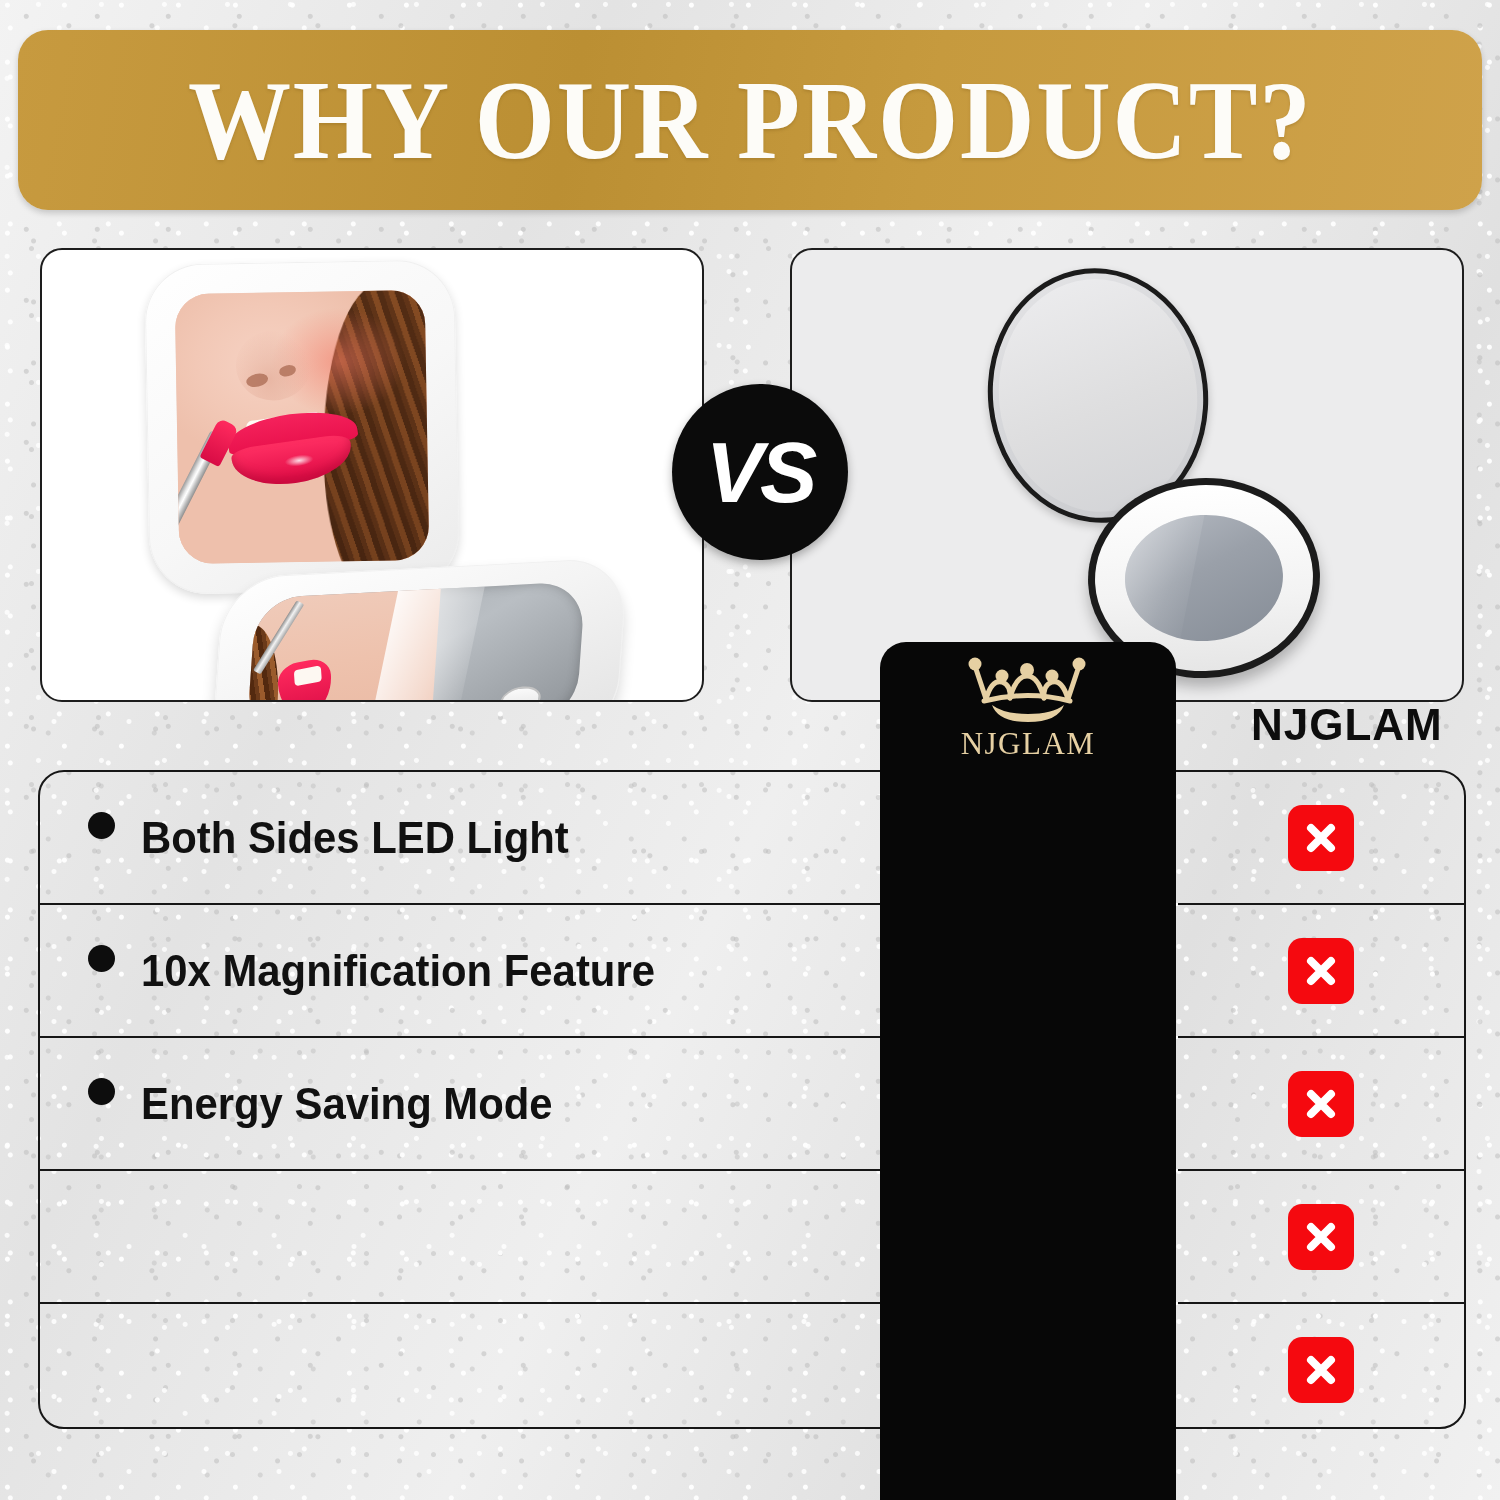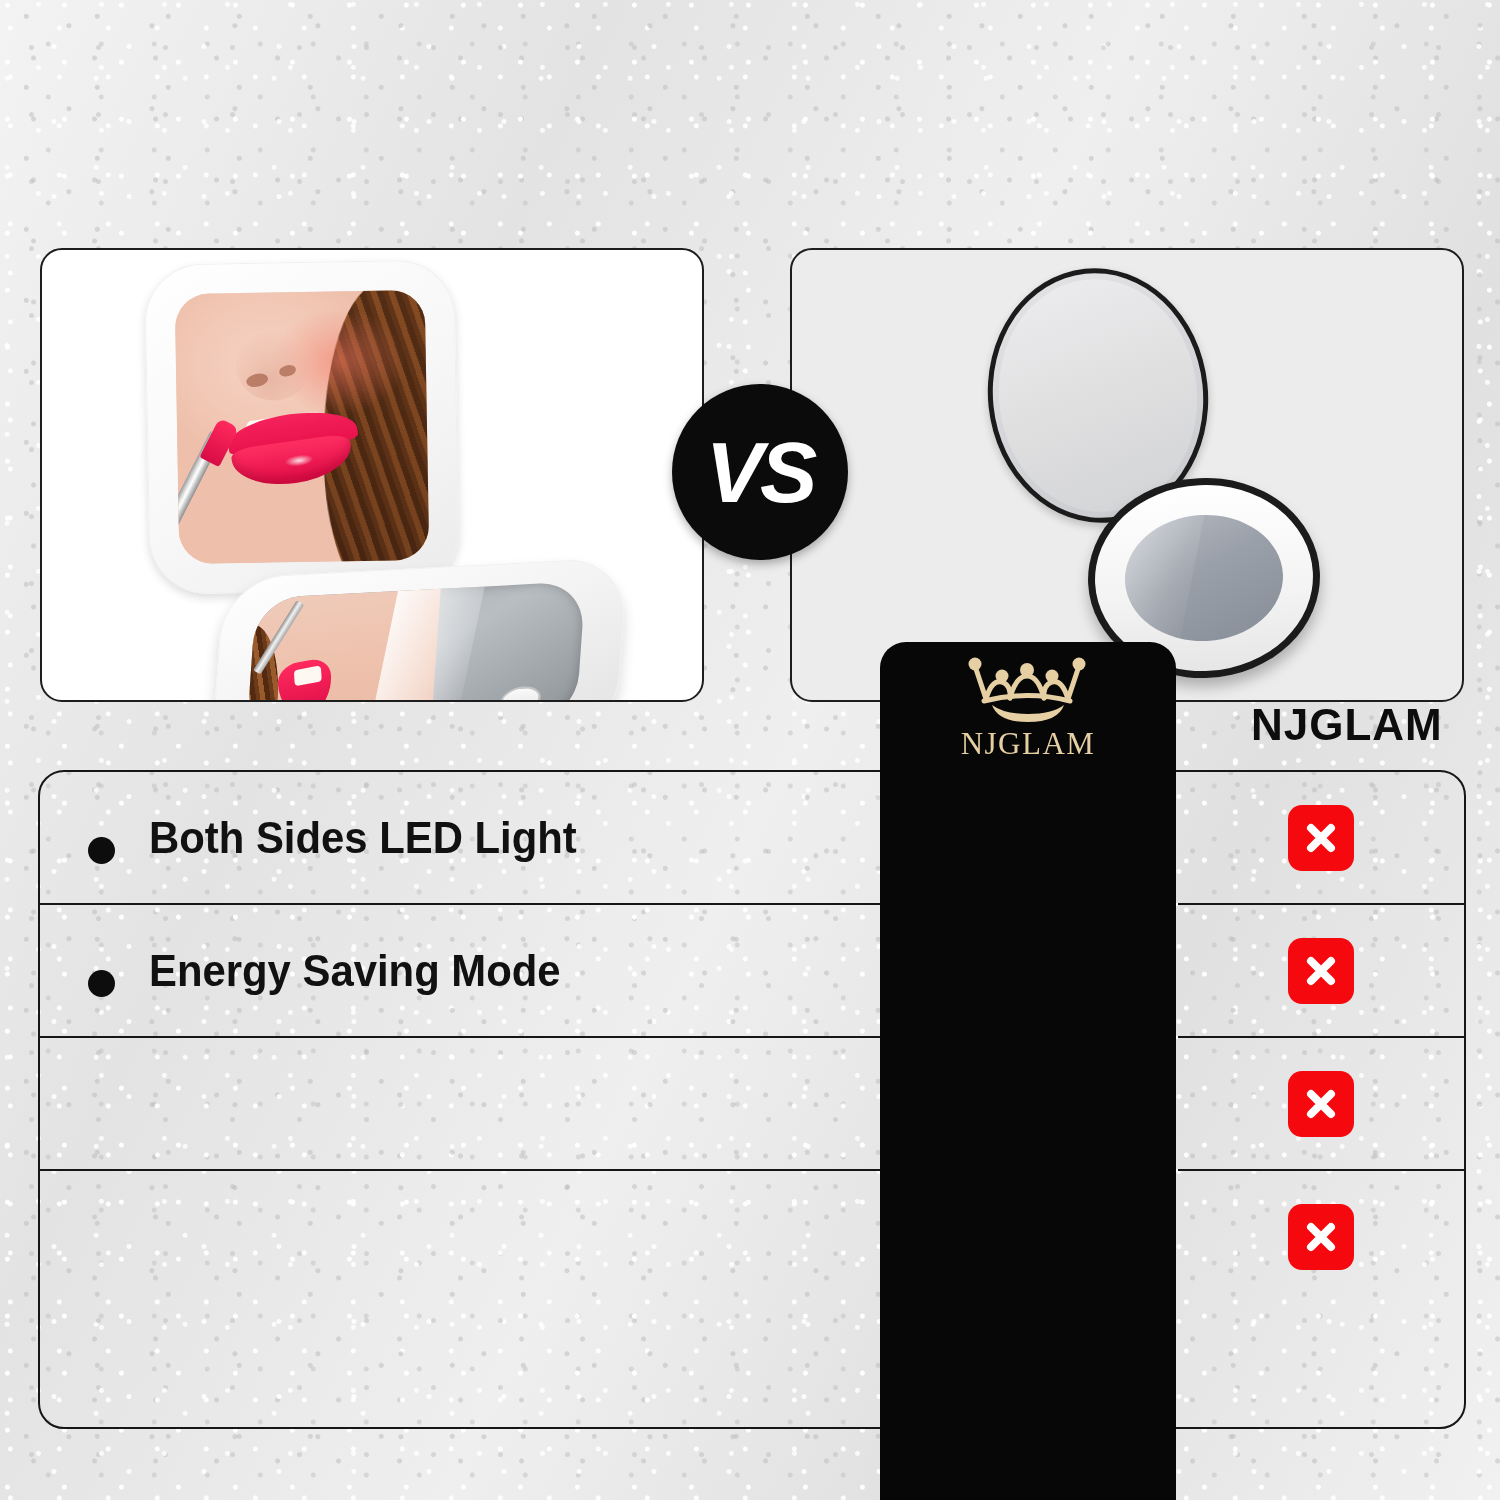--- a/index.html
+++ b/index.html
@@ -268,21 +268,21 @@
     border:2px solid #161616;border-radius:26px;
     z-index:3;
   }
   .trow{
     position:relative;height:131px;
     display:flex;align-items:center;
     border-bottom:2px solid #161616;
   }
   .trow:last-child{border-bottom:none;}
   .feat{
-    display:flex;align-items:flex-end;gap:34px;
+    display:flex;align-items:flex-start;gap:26px;
     padding-left:48px;width:800px;box-sizing:border-box;
   }
   .bullet{
     width:27px;height:27px;border-radius:50%;background:#0d0d0d;flex:none;
   }
   .feat-label{
     font-size:45px;color:#111111;font-weight:600;
     transform:scaleX(.93);transform-origin:left center;
     white-space:nowrap;
   }
@@ -305,20 +305,23 @@
   .rowline-white{
     position:absolute;left:842px;width:296px;height:3px;background:#ffffff;
     bottom:-3px;z-index:9;
   }
 </style>
 </head>
 <body>
 
 <div id="page">
 
+  <div class="banner">
+    <div class="banner-title">WHY OUR PRODUCT?</div>
+  </div>
 
   <div class="card card-left">
     <div class="prod-wrap">
 
       <div class="lid">
         <div class="lid-inner">
           <div class="face">
             <div class="skin"></div>
             <div class="hair"></div>
             <div class="cheek-glow"></div>
@@ -413,20 +416,41 @@
       <div class="mark-theirs">
         <span class="xbox">
           <svg width="40" height="40" viewBox="0 0 40 40">
               <path d="M10 10 L30 30 M30 10 L10 30" stroke="#ffffff" stroke-width="8" stroke-linecap="round"></path>
             </svg>
         </span>
       </div>
       <div class="rowline-white"></div>
     </div>
 
+    <div class="trow">
+      <div class="feat">
+        <span class="bullet"></span>
+        <span class="feat-label">10x Magnification Feature</span>
+      </div>
+      <div class="mark-ours">
+        <span class="chk">
+          <svg width="50" height="50" viewBox="0 0 50 50">
+              <path d="M9 25 L20 37 L41 13" fill="none" stroke="#101010" stroke-width="8" stroke-linecap="round" stroke-linejoin="round"></path>
+            </svg>
+        </span>
+      </div>
+      <div class="mark-theirs">
+        <span class="xbox">
+          <svg width="40" height="40" viewBox="0 0 40 40">
+              <path d="M10 10 L30 30 M30 10 L10 30" stroke="#ffffff" stroke-width="8" stroke-linecap="round"></path>
+            </svg>
+        </span>
+      </div>
+      <div class="rowline-white"></div>
+    </div>
 
     <div class="trow">
       <div class="feat">
         <span class="bullet"></span>
         <span class="feat-label">Energy Saving Mode</span>
       </div>
       <div class="mark-ours">
         <span class="chk">
           <svg width="50" height="50" viewBox="0 0 50 50">
               <path d="M9 25 L20 37 L41 13" fill="none" stroke="#101010" stroke-width="8" stroke-linecap="round" stroke-linejoin="round"></path>

